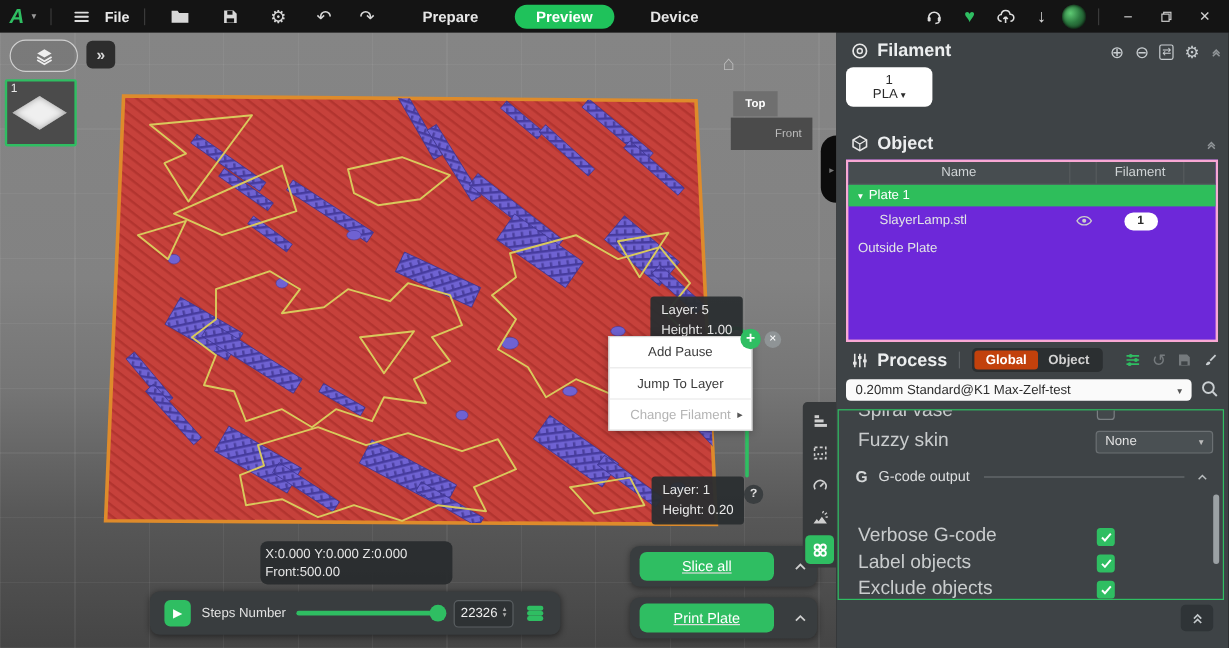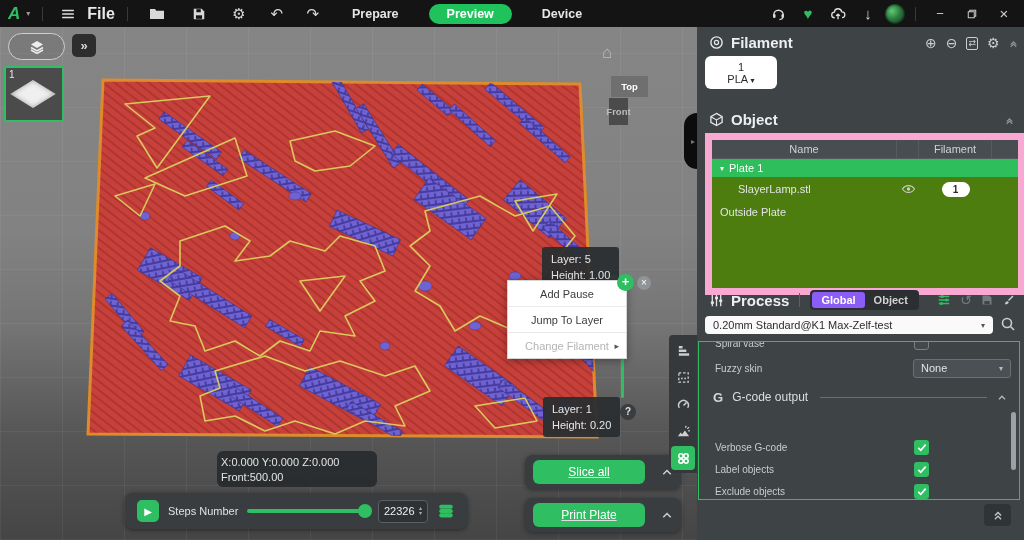--- a/index.html
+++ b/index.html
@@ -7,21 +7,21 @@
        font-family:"Liberation Sans","DejaVu Sans",sans-serif;color:#ddd;
        -webkit-font-smoothing:antialiased;}
   .abs{position:absolute;}
   
   #titlebar{position:absolute;left:0;top:0;width:1024px;height:27px;background:#141414;
             display:flex;align-items:center;z-index:50;}
   .tb-left{display:flex;align-items:center;gap:6px;padding-left:8px;}
   .logo-a{font-weight:800;font-size:17px;color:#2fbe62;font-style:italic;line-height:1;}
   .tb-chev{font-size:8px;color:#9a9a9a;}
   .tb-sep{width:1px;height:14px;background:#3a3a3a;margin:0 6px;}
-  .tb-file{font-size:16px;font-weight:700;color:#e8e8e8;}
+  .tb-file{font-size:12px;font-weight:700;color:#e8e8e8;}
   .tb-ico{width:26px;height:22px;display:flex;align-items:center;justify-content:center;color:#d8d8d8;font-size:14px;}
   .tb-tabs{position:absolute;left:340px;top:0;height:27px;display:flex;align-items:center;gap:18px;}
   .tb-tab{font-size:12.5px;font-weight:700;color:#e6e6e6;padding:3px 12px;}
   .tb-tab.active{background:#1fc25b;color:#fff;border-radius:12px;padding:3px 18px;}
   .tb-right{position:absolute;right:0;top:0;height:27px;display:flex;align-items:center;gap:4px;padding-right:6px;}
   .avatar{width:20px;height:20px;border-radius:50%;
           background:radial-gradient(circle at 35% 35%,#5ec973 0%,#2c7a40 45%,#14331c 100%);
           box-shadow:inset 0 0 3px #000;}
   .win-ico{width:28px;height:22px;display:flex;align-items:center;justify-content:center;color:#d0d0d0;font-size:13px;}
   
@@ -36,22 +36,22 @@
   .expbtn{position:absolute;left:72px;top:7px;width:24px;height:23px;background:#2d2d2d;border-radius:5px;
           color:#d8d8d8;font-size:13px;display:flex;align-items:center;justify-content:center;font-weight:700;}
   .thumb{position:absolute;left:4px;top:39px;width:56px;height:52px;background:#4b4b4b;border:2px solid #2fbe62;
          border-radius:2px;}
   .thumb-num{position:absolute;left:3px;top:1px;font-size:10px;color:#e8e8e8;}
   .thumb-diamond{position:absolute;left:11px;top:10px;width:32px;height:32px;background:#efefef;
          transform:scaleY(.62) rotate(45deg);box-shadow:inset 0 0 6px #9a9a9a;}
   .home-ico{position:absolute;left:602px;top:16px;color:#bdbdbd;font-size:17px;}
   .vc-top{position:absolute;left:611px;top:49px;width:37px;height:21px;background:#6f6f6f;color:#fff;
           font-size:9.5px;font-weight:700;display:flex;align-items:center;justify-content:center;}
-  .vc-front{position:absolute;left:609px;top:71px;width:19px;height:27px;background:#4b4b4b;color:#bdbdbd;
-          font-size:9.5px;font-weight:700;display:flex;align-items:center;justify-content:center;}
+  .vc-front{position:absolute;left:609px;top:71px;width:40px;height:27px;background:#4b4b4b;color:#bdbdbd;
+          font-size:9.5px;font-weight:400;display:flex;align-items:center;justify-content:center;padding-left:28px;}
   .notch{position:absolute;left:684px;top:86px;width:13px;height:56px;background:#0c0c0c;
          border-radius:28px 0 0 28px;display:flex;align-items:center;justify-content:flex-end;color:#777;font-size:8px;}
   
   .lslider-line{position:absolute;left:621px;top:258px;width:3px;height:113px;background:#2fbe62;border-radius:2px;z-index:4;}
   .handle-ring{position:absolute;left:604px;top:245px;width:13px;height:13px;border-radius:50%;
                background:#fff;border:3px solid #2fbe62;z-index:5;}
   .plus-circle{position:absolute;left:617px;top:247px;width:17px;height:17px;border-radius:50%;background:#2fbe62;
                color:#fff;font-size:13px;line-height:15px;text-align:center;font-weight:700;z-index:7;}
   .x-circle{position:absolute;left:637px;top:249px;width:14px;height:14px;border-radius:50%;background:#8f9496;
             color:#fff;font-size:10px;line-height:13px;text-align:center;z-index:7;}
@@ -96,39 +96,39 @@
   
   #panel{position:absolute;left:697px;top:27px;width:327px;height:513px;background:#3e4346;z-index:10;}
   .sec-title{font-size:15px;font-weight:700;color:#eceeef;}
   .hdr-row{position:absolute;display:flex;align-items:center;gap:7px;}
   .hd-icons{position:absolute;display:flex;align-items:center;gap:9px;color:#c9ced1;}
   .glyph{font-size:14px;color:#c9ced1;line-height:1;}
   .fil-card{position:absolute;left:8px;top:29px;width:72px;height:33px;background:#fff;border-radius:6px;
             display:flex;flex-direction:column;align-items:center;justify-content:center;color:#333;}
   .fil-card .n{font-size:11px;line-height:12px;color:#2b2b2b;}
   .fil-card .t{font-size:11px;font-weight:400;color:#2b2b2b;}
-  .obj-table{position:absolute;left:8px;top:106px;width:306px;height:148px;border:7px solid #f9a8d4;background:#4d7c0f;font-size:11px;}
+  .obj-table{position:absolute;left:8px;top:106px;width:306px;height:148px;border:2px solid #f9a8d4;background:#6d28d9;font-size:11px;}
   .obj-hrow{display:grid;grid-template-columns:1fr 22px 73px 26px;height:18px;background:#474d50;color:#cfd3d5;
             border-bottom:1px solid #565b5e;}
   .obj-hrow>div{display:flex;align-items:center;justify-content:center;border-right:1px solid #565b5e;}
   .obj-hrow>div:last-child{border-right:none;}
   .row-plate{height:18px;background:#2ebe5b;color:#fff;display:flex;align-items:center;padding-left:8px;gap:5px;}
   .row-stl{height:24px;display:grid;grid-template-columns:1fr 22px 73px 26px;align-items:center;color:#e2e5e6;}
   .row-out{height:22px;display:flex;align-items:center;padding-left:8px;color:#e2e5e6;}
   .pill1{width:28px;height:15px;background:#fff;border-radius:8px;color:#2b2b2b;font-size:10px;font-weight:700;
          display:flex;align-items:center;justify-content:center;margin:0 auto;}
   .mode-toggle{display:flex;align-items:center;background:#2b2f31;border-radius:4px;padding:2px;}
   .mode{font-size:11px;padding:2px 9px;color:#d2d2d2;border-radius:3px;font-weight:700;}
-  .mode.on{background:#8b5cf6;color:#fff;}
+  .mode.on{background:#c2410c;color:#fff;}
   .preset{position:absolute;left:8px;top:289px;width:288px;height:18px;background:#fafafa;border-radius:4px;
           display:flex;align-items:center;font-size:11px;color:#2e2e2e;padding:0 8px;box-sizing:border-box;}
   .preset .caret{margin-left:auto;color:#555;font-size:8px;}
   .settings{position:absolute;left:1px;top:314px;width:320px;height:157px;border:1px solid #2fbe62;overflow:hidden;background:#3e4346;}
   .set-row{position:absolute;left:0;width:100%;height:20px;display:flex;align-items:center;}
-  .set-label{position:absolute;left:16px;font-size:10px;color:#c9cccd;}
+  .set-label{position:absolute;left:16px;font-size:16px;color:#c9cccd;}
   .cb{position:absolute;left:215px;width:15px;height:15px;border-radius:3px;background:#2fbe62;display:flex;
       align-items:center;justify-content:center;}
   .cb.off{background:#43484b;border:1px solid #7a7f82;box-sizing:border-box;}
   .dd{position:absolute;left:214px;width:98px;height:19px;background:#4a5053;border:1px solid #6b7073;border-radius:3px;
       display:flex;align-items:center;font-size:11px;color:#e2e2e2;padding:0 7px;box-sizing:border-box;}
   .dd .caret{margin-left:auto;color:#bbb;font-size:8px;}
   .gsec{position:absolute;left:0;top:44px;width:100%;height:22px;display:flex;align-items:center;}
   .g-ico{margin-left:14px;font-size:13px;font-weight:700;color:#d5d8d9;}
   .g-label{margin-left:9px;font-size:12px;color:#dcdedf;}
   .g-line{flex:1;height:1px;background:#6b7073;margin:0 10px 0 12px;}

